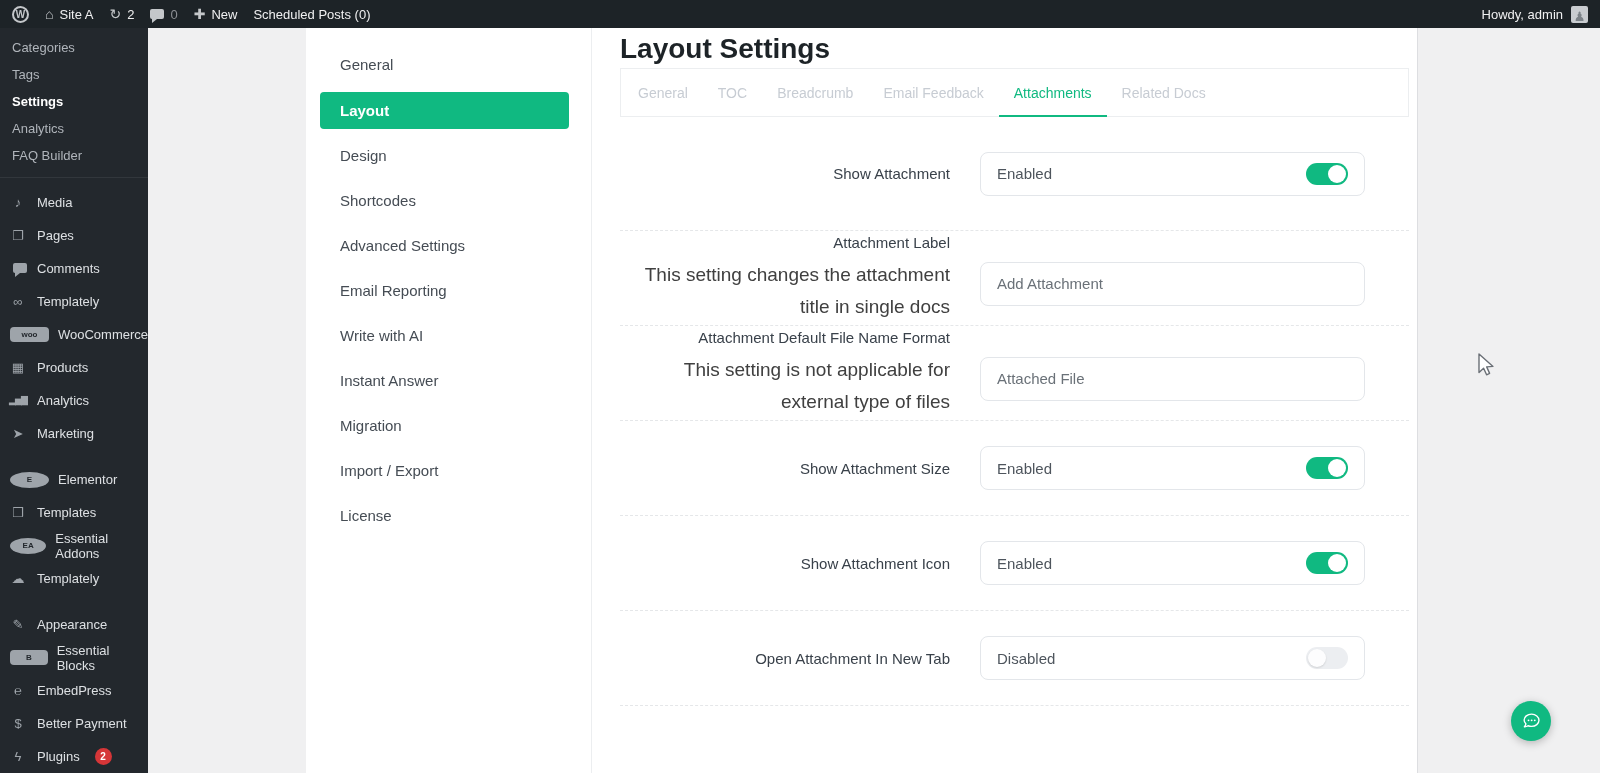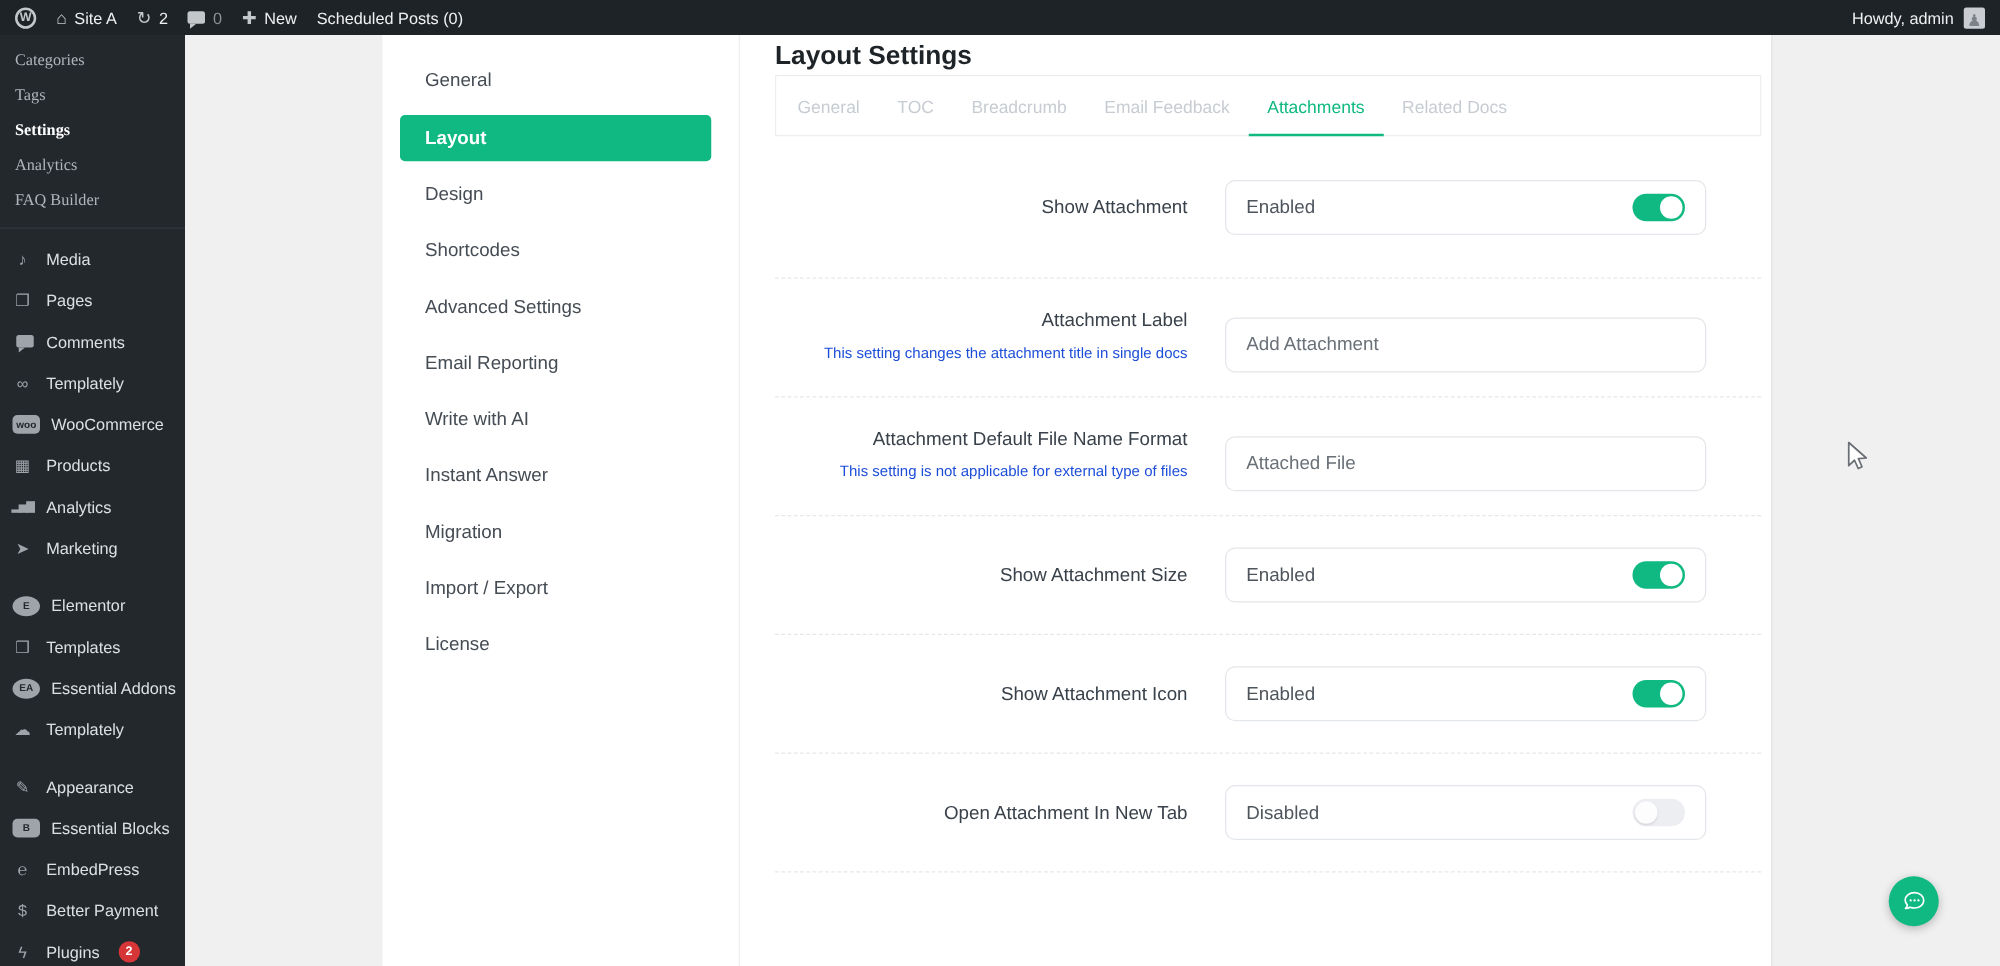--- a/index.html
+++ b/index.html
@@ -20,27 +20,27 @@
     border-left:5px solid #c4c7ca; border-bottom:4px solid transparent; }
   .ab-right { margin-left:auto; display:flex; align-items:center; gap:8px; }
   .avatar { width:17px; height:17px; background:#c9ccd0; border-radius:2px; display:flex;
     align-items:flex-end; justify-content:center; overflow:hidden; }
   .avatar span { color:#7c8288; font-size:13px; line-height:12px; }
 
   
   .sidebar { position:absolute; top:28px; left:0; width:148px; bottom:0; background:#23282d;
     color:#c3c4c7; font-size:13px; overflow:hidden; }
   .submenu { padding:6px 0 8px; }
-  .sm-item { padding:6px 0 6px 12px; color:#b0b5bb; cursor:pointer;font-family:Liberation Serif, serif; }
+  .sm-item { padding:6px 0 6px 12px; color:#b0b5bb; cursor:pointer; }
   .sm-item.active { color:#ffffff; font-weight:bold; }
   .menu { border-top:1px solid #32373c; padding-top:8px; }
   .mi { display:flex; align-items:center; height:33px; padding-left:8px; gap:9px; color:#dde0e3; cursor:pointer; }
   .ic { width:20px; min-width:20px; text-align:center; color:#9ea4aa; font-size:13px; line-height:1; }
   .ic.small { font-size:9px; letter-spacing:-1px; }
-  .badge-ic { display:inline-flex; align-items:center; justify-content:center; width:22px; height:15px;
+  .badge-ic { display:inline-flex; align-items:center; justify-content:center; width:39px; height:15px;
     min-width:17px; margin-left:2px; background:#9ea4aa; color:#23282d; border-radius:4px;
     font-size:8px; font-weight:bold; }
   .badge-ic.round { border-radius:50%; height:16px; }
   .bubble.side { background:#9ea4aa; margin-left:3px; }
   .bubble.side::after { border-left-color:#9ea4aa; }
   .gap { height:13px; }
   .count-badge { margin-left:6px; min-width:17px; height:17px; padding:0 4px; background:#d63638; color:#fff;
     border-radius:9px; font-size:10px; font-weight:bold; display:inline-flex; align-items:center; justify-content:center; }
 
   
@@ -49,38 +49,38 @@
 
   
   .settings-nav { width:286px; min-width:286px; border-right:1px solid #eceef0; padding-top:14px;
     font-size:15px; color:#454c54; }
   .nav-item { height:45px; display:flex; align-items:center; padding-left:34px; cursor:pointer; }
   .nav-item.pill { height:37px; margin:5px 22px 4px 14px; padding-left:20px; background:#10b981;
     color:#ffffff; font-weight:bold; border-radius:4px; }
 
   
   .main { flex:1; padding:0 8px 0 28px; position:relative; }
-  .page-title { margin-top:5px; font-size:21px; font-weight:bold; color:#1d2327; }
+  .page-title { margin-top:5px; font-size:28px; font-weight:bold; color:#1d2327; }
   .page-tabs { display:flex; gap:28px; margin-top:24px; border-bottom:1px solid #eceef0; }
   .ptab { position:relative; padding-bottom:14px; font-size:15px; font-weight:bold; color:#c6cbd3; cursor:pointer; }
   .ptab.active { color:#10b981; }
   .ptab.active::after { content:''; position:absolute; left:0; right:0; bottom:-1px; height:3px;
     background:#10b981; border-radius:2px; }
   .sub-tabs { margin-top:3px; height:49px; border:1px solid #eceef0; display:flex; align-items:stretch; padding-left:2px; }
   .stab { position:relative; display:flex; align-items:center; padding:0 15px; font-size:14px;
     color:#c7ccd3; cursor:pointer; }
   .stab.active { color:#10b981; }
   .stab.active::after { content:''; position:absolute; left:0; right:0; bottom:-1px; height:2px; background:#10b981; }
 
   .row { display:flex; align-items:center; height:95px; padding-left:13px; padding-right:44px;
     border-bottom:1px dashed #e5e7e9; }
   .row:first-child { height:114px; }
   .row-label { flex:1; padding-right:30px;text-align:right; }
   .lt { font-size:15px; color:#39414a; }
-  .ld { margin-top:8px; font-size:12px; line-height:1.65; color:#1d4ed8; max-width:345px; }
+  .ld { margin-top:8px; font-size:19px; line-height:1.65; color:#404040; max-width:345px; }
   .control-box { width:385px; min-width:385px; height:44px; border:1px solid #e3e6ea; border-radius:8px;
     display:flex; align-items:center; justify-content:space-between; padding:0 16px; background:#fff; }
   .cv { font-size:15px; color:#4e555d; }
   .toggle { width:42px; height:22px; border-radius:11px; position:relative; cursor:pointer; }
   .toggle.on { background:#10b981; }
   .toggle.on::after { content:''; position:absolute; right:2px; top:2px; width:18px; height:18px;
     background:#fff; border-radius:50%; }
   .toggle.off { background:#eceef1; }
   .toggle.off::after { content:''; position:absolute; left:2px; top:2px; width:18px; height:18px;
     background:#fdfdfe; border-radius:50%; box-shadow:0 1px 2px rgba(0,0,0,0.12); }

